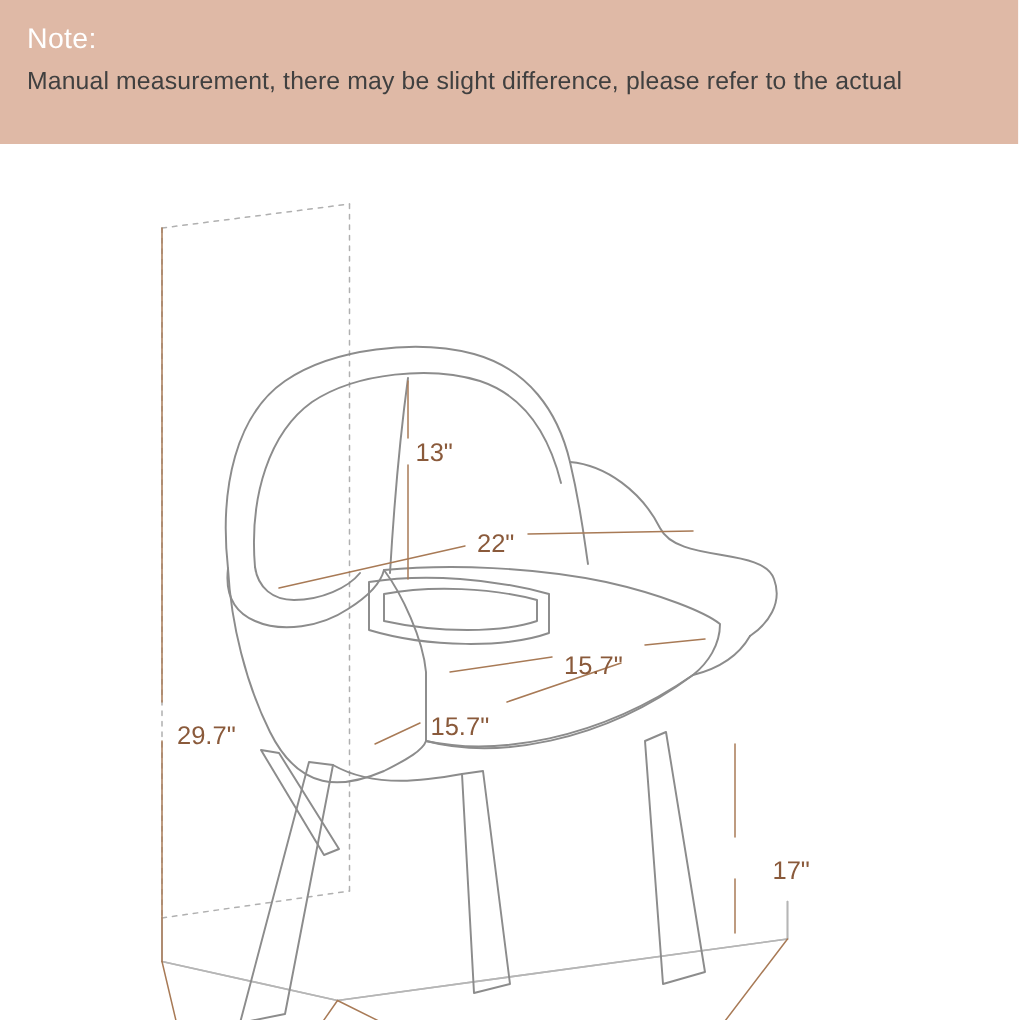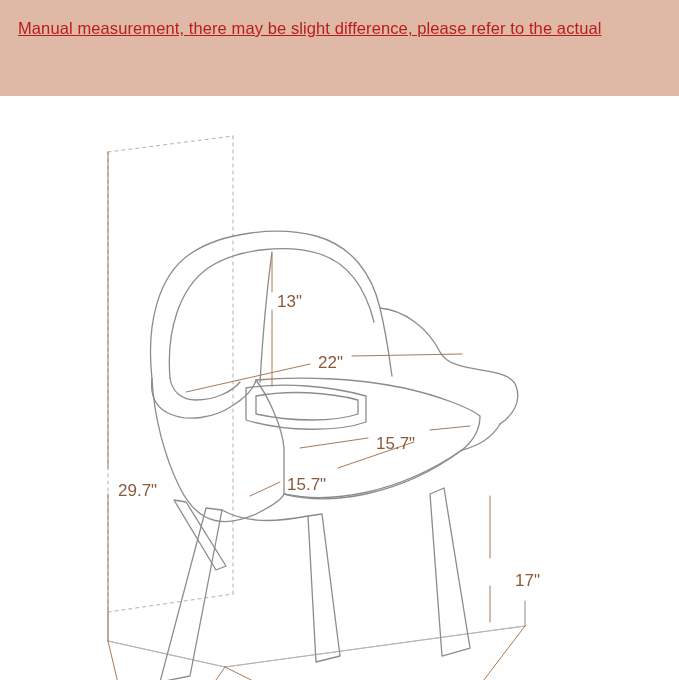--- a/index.html
+++ b/index.html
@@ -28,27 +28,26 @@
     box-sizing: border-box;
     padding: 14px 10px 0 18px;
   }
   #note-title {
     color: #ffffff;
     font-size: 19px;
     line-height: 26px;
     letter-spacing: 0.2px;
   }
   #note-text {
-    color: #b91c1c;
+    color: #404040;
     font-size: 16.5px;
     line-height: 24px;
     letter-spacing: 0.1px;
     margin-top: 2px;
     white-space: nowrap;
-    text-decoration: underline;
   }
   
   #drawing {
     position: absolute;
     left: 0;
     top: 96px;
     width: 679px;
     height: 584px;
   }
   #drawing svg {
@@ -61,20 +60,21 @@
     font-family: "Liberation Sans", sans-serif;
     white-space: nowrap;
   }
 </style>
 </head>
 <body>
 
 <div id="page">
 
   <div id="note-banner">
+    <div id="note-title">Note:</div>
     <div id="note-text">Manual measurement, there may be slight difference, please refer to the actual</div>
   </div>
 
   <div id="drawing">
     <svg width="679" height="584" viewBox="0 0 679 584" xmlns="http://www.w3.org/2000/svg">
       <g fill="none" stroke="#8c8c8c" stroke-width="1.3" stroke-linejoin="round" stroke-linecap="round">
 
         <g stroke="#b0b0b0" stroke-width="1" stroke-dasharray="3,4">
           <path d="M108,56 L108,516"></path>
           <path d="M108,516 L108,516"></path>

